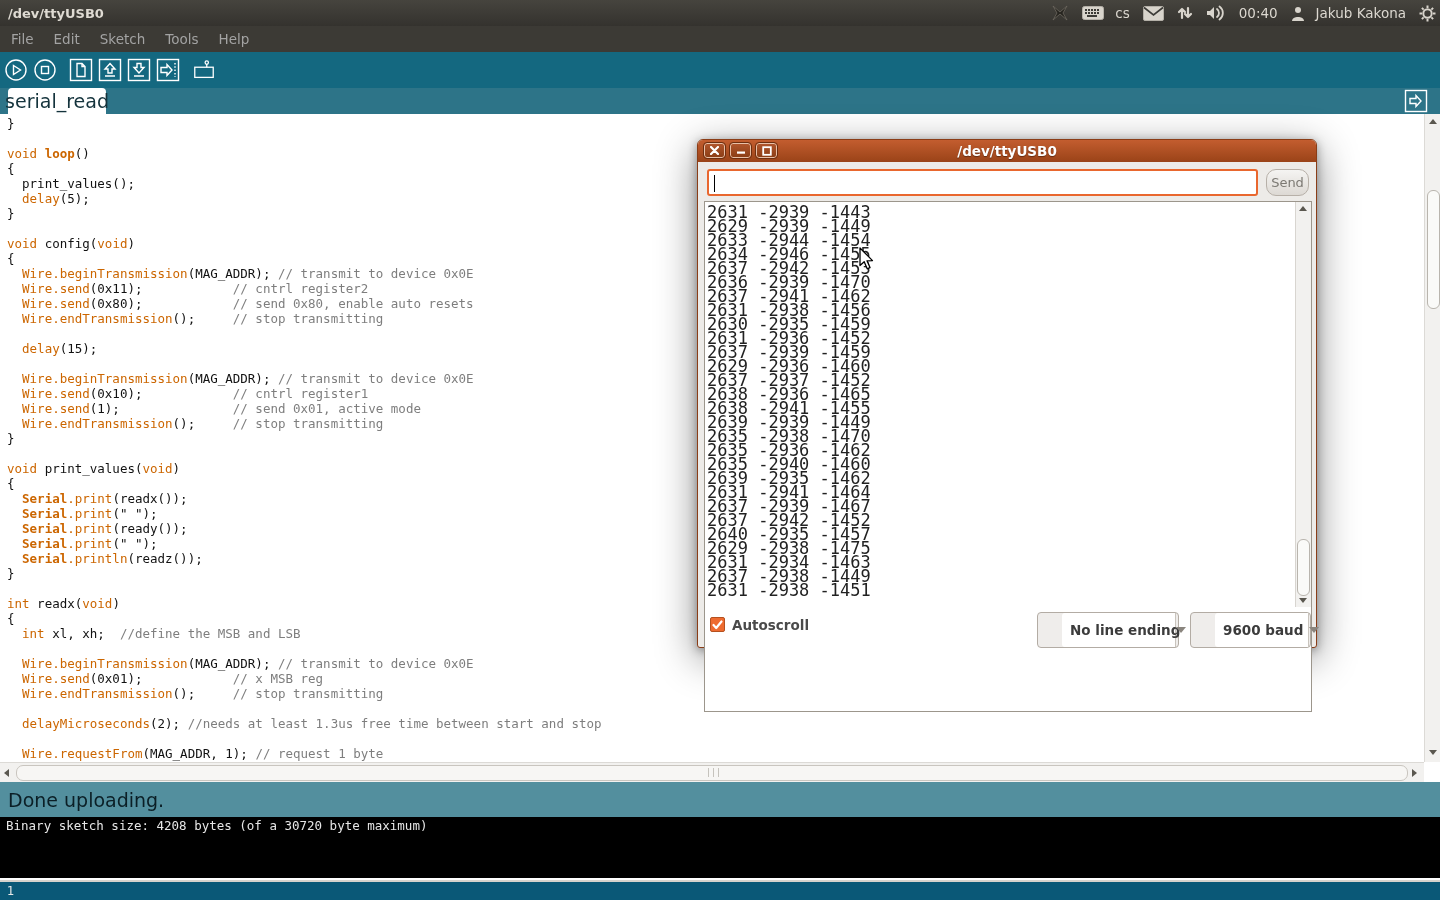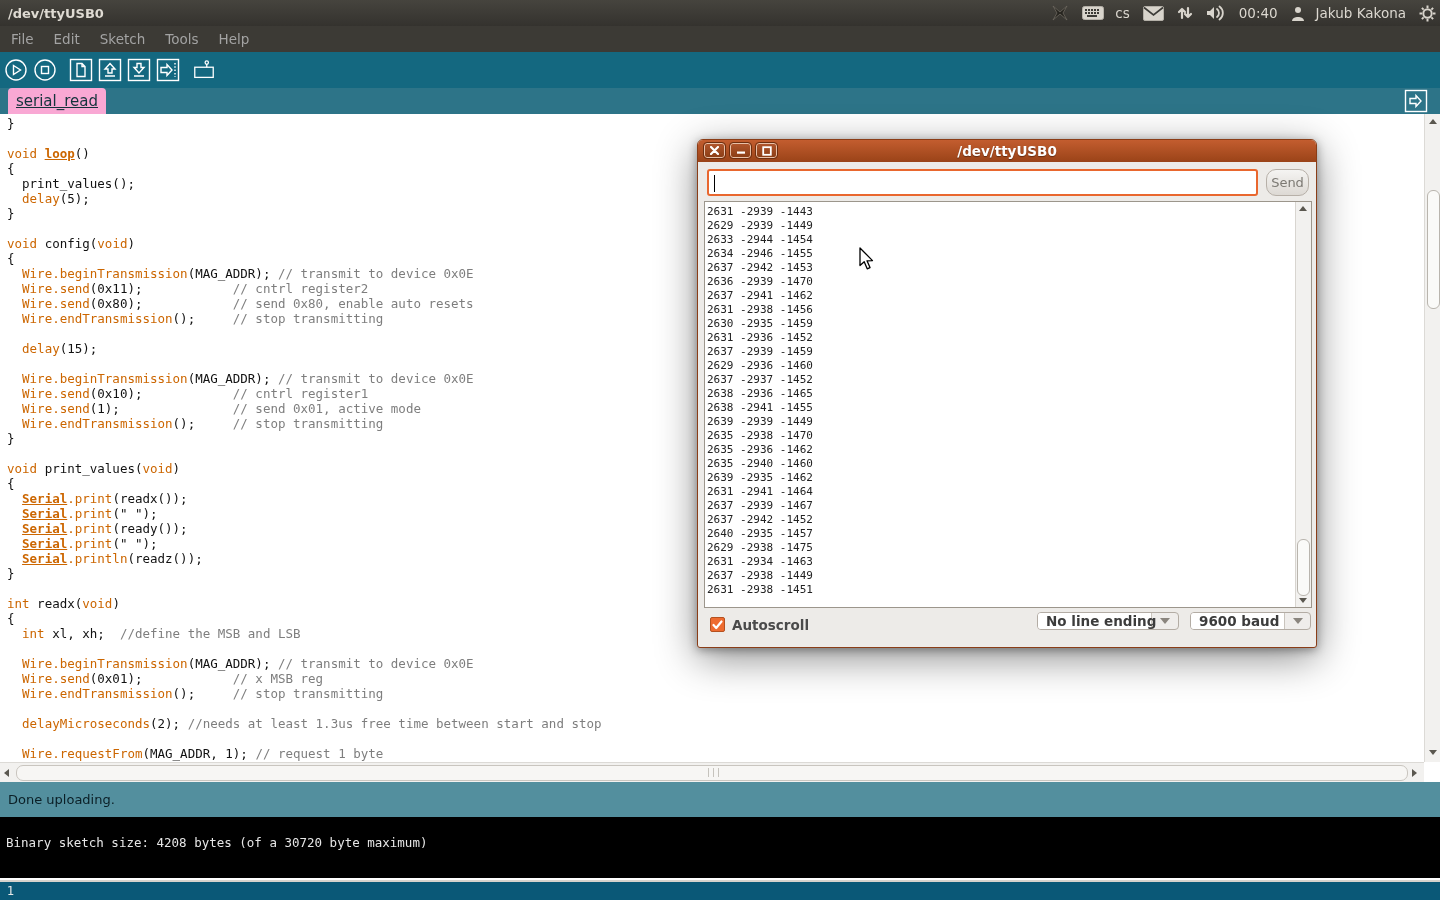--- a/index.html
+++ b/index.html
@@ -27,49 +27,49 @@
   
   .toolbar{
     position:absolute;left:0;top:52px;width:1440px;height:36px;
     background:#146880;display:flex;align-items:center;gap:5px;padding-left:4px;box-sizing:border-box;
   }
   .tbtn{width:24px;height:24px;display:flex;align-items:center;justify-content:center;}
   .tbtn.gap{margin-left:7px;}
   
   .tabstrip{position:absolute;left:0;top:88px;width:1440px;height:26px;background:#2d7488;}
   .tab{
-    position:absolute;left:8px;top:0;width:98px;height:26px;background:#f9a8d4;
+    position:absolute;left:8px;top:0;width:98px;height:26px;background:#ffffff;
     border-radius:4px 4px 0 0;display:flex;align-items:center;justify-content:center;
-    color:#14333c;font-size:15px;text-decoration:underline;
+    color:#14333c;font-size:19px;
   }
   .tabmenu-btn{position:absolute;right:12px;top:1px;width:24px;height:24px;display:flex;align-items:center;justify-content:center;}
   
   .editor{
     position:absolute;left:0;top:114px;width:1424px;height:648px;background:#ffffff;
     font-family:"DejaVu Sans Mono","Liberation Mono",monospace;font-size:12.5px;line-height:15px;
     padding:2px 0 0 7px;box-sizing:border-box;overflow:hidden;white-space:pre;
   }
   .code-line{height:15px;white-space:pre;}
   .k{color:#cc6600;}
-  .b{color:#cc6600;font-weight:bold;text-decoration:underline;}
+  .b{color:#cc6600;font-weight:bold;}
   .c{color:#7e7e7e;}
   .p{color:#111111;}
   
   .vscroll{position:absolute;left:1424px;top:114px;width:16px;height:648px;background:#f2f1ef;border-left:1px solid #dcdad6;box-sizing:border-box;}
   .vscroll .thumb{position:absolute;left:2px;width:11px;background:#fafaf8;border:1px solid #b9b5ae;border-radius:6px;}
   .arrow-up,.arrow-down,.arrow-left,.arrow-right{position:absolute;width:0;height:0;}
   .arrow-up{border-left:4px solid transparent;border-right:4px solid transparent;border-bottom:5px solid #5a574f;}
   .arrow-down{border-left:4px solid transparent;border-right:4px solid transparent;border-top:5px solid #5a574f;}
   .arrow-left{border-top:4px solid transparent;border-bottom:4px solid transparent;border-right:5px solid #5a574f;}
   .arrow-right{border-top:4px solid transparent;border-bottom:4px solid transparent;border-left:5px solid #5a574f;}
   .hscroll{position:absolute;left:0;top:762px;width:1424px;height:20px;background:#f2f1ef;border-top:1px solid #dcdad6;box-sizing:border-box;}
   .hscroll .thumb{position:absolute;left:16px;top:2px;width:1390px;height:14px;background:#f7f6f4;border:1px solid #c9c5bf;border-radius:7px;}
   
-  .statusband{position:absolute;left:0;top:782px;width:1440px;height:35px;background:#538f9e;color:#0b1f26;font-size:13px;display:flex;align-items:center;padding-left:8px;box-sizing:border-box;}
-  .console{position:absolute;left:0;top:817px;width:1440px;height:61px;background:#000;color:#e6e6e6;font-family:"DejaVu Sans Mono","Liberation Mono",monospace;font-size:12.5px;padding:18px 0 0 6px;box-sizing:border-box;}
+  .statusband{position:absolute;left:0;top:782px;width:1440px;height:35px;background:#538f9e;color:#0b1f26;font-size:19px;display:flex;align-items:center;padding-left:8px;box-sizing:border-box;}
+  .console{position:absolute;left:0;top:817px;width:1440px;height:61px;background:#000;color:#e6e6e6;font-family:"DejaVu Sans Mono","Liberation Mono",monospace;font-size:12.5px;padding:1px 0 0 6px;box-sizing:border-box;}
   .bottomstrip{position:absolute;left:0;top:880px;width:1440px;height:20px;background:#0a5877;color:#e8e8e8;font-size:11.5px;display:flex;align-items:center;padding-left:7px;box-sizing:border-box;border-top:2px solid #d6d2cc;}
   
   .sm-window{
     position:absolute;left:697px;top:139px;width:620px;height:509px;
     background:#edebe8;border:1px solid #8a3d17;border-radius:6px 6px 3px 3px;
     box-shadow:0 10px 40px rgba(0,0,0,.45), 0 2px 10px rgba(0,0,0,.35);
     box-sizing:border-box;
   }
   .sm-titlebar{
     position:absolute;left:0;top:0;width:100%;height:22px;
@@ -90,39 +90,39 @@
     border:2px solid #e9672e;border-radius:3px;box-sizing:border-box;
   }
   .sm-caret{position:absolute;left:5px;top:4px;width:1px;height:17px;background:#000;}
   .sm-send{
     position:absolute;right:0;top:0;width:43px;height:27px;
     background:linear-gradient(#f5f4f2,#ddd9d4);
     border:1px solid #b7b0a8;border-radius:10px;box-sizing:border-box;
     display:flex;align-items:center;justify-content:center;font-size:13px;color:#7c7973;
   }
   .sm-output{
-    position:absolute;left:6px;top:61px;width:608px;height:407px;background:#fff;
+    position:absolute;left:6px;top:61px;width:608px;height:511px;background:#fff;
     border:1px solid #9c968c;box-sizing:border-box;overflow:hidden;
-    font-family:"DejaVu Sans Mono","Liberation Mono",monospace;font-size:11px;line-height:14px;
+    font-family:"DejaVu Sans Mono","Liberation Mono",monospace;font-size:17px;line-height:14px;
     color:#222;padding:3px 0 0 2px;
   }
   .sm-out-line{height:14px;white-space:pre;}
   .sm-vscroll{position:absolute;right:0;top:0;width:15px;height:405px;background:#f2f1ef;border-left:1px solid #d8d5d0;}
   .sm-vscroll .thumb{position:absolute;left:1px;width:11px;background:#fafaf8;border:1px solid #b9b5ae;border-radius:6px;}
   .sm-bottomrow{position:absolute;left:0;top:468px;width:100%;height:41px;font-weight:bold;}
   .sm-check{
     position:absolute;left:12px;top:9px;width:15px;height:15px;border-radius:2px;
     background:#ee6b30;border:1px solid #b5511f;box-sizing:border-box;
     display:flex;align-items:center;justify-content:center;
   }
   .sm-check svg{display:block;}
   .sm-autoscroll-label{position:absolute;left:34px;top:9px;font-size:13.5px;color:#4a4a4a;}
   .combo{
-    position:absolute;top:4px;height:18px;background:#efedeb;border:1px solid #b3aca4;border-radius:4px;
-    box-sizing:border-box;display:flex;
+    position:absolute;top:4px;height:36px;background:#efedeb;border:1px solid #b3aca4;border-radius:4px;
+    box-sizing:border-box;display:flex;padding-left:24px;
   }
   .combo .val{
     background:#fff;border-radius:3px 0 0 3px;border-right:1px solid #c9c4bd;
     display:flex;align-items:center;padding:0 8px;font-size:13.5px;color:#3c3c3c;white-space:nowrap;
   }
   .combo .drop{width:26px;display:flex;align-items:center;justify-content:center;}
   .tri-down{width:0;height:0;border-left:5px solid transparent;border-right:5px solid transparent;border-top:6px solid #8a857e;}
   .combo1{left:339px;width:142px;}
   .combo1 .val{width:114px;box-sizing:border-box;}
   .combo2{left:492px;width:121px;}

